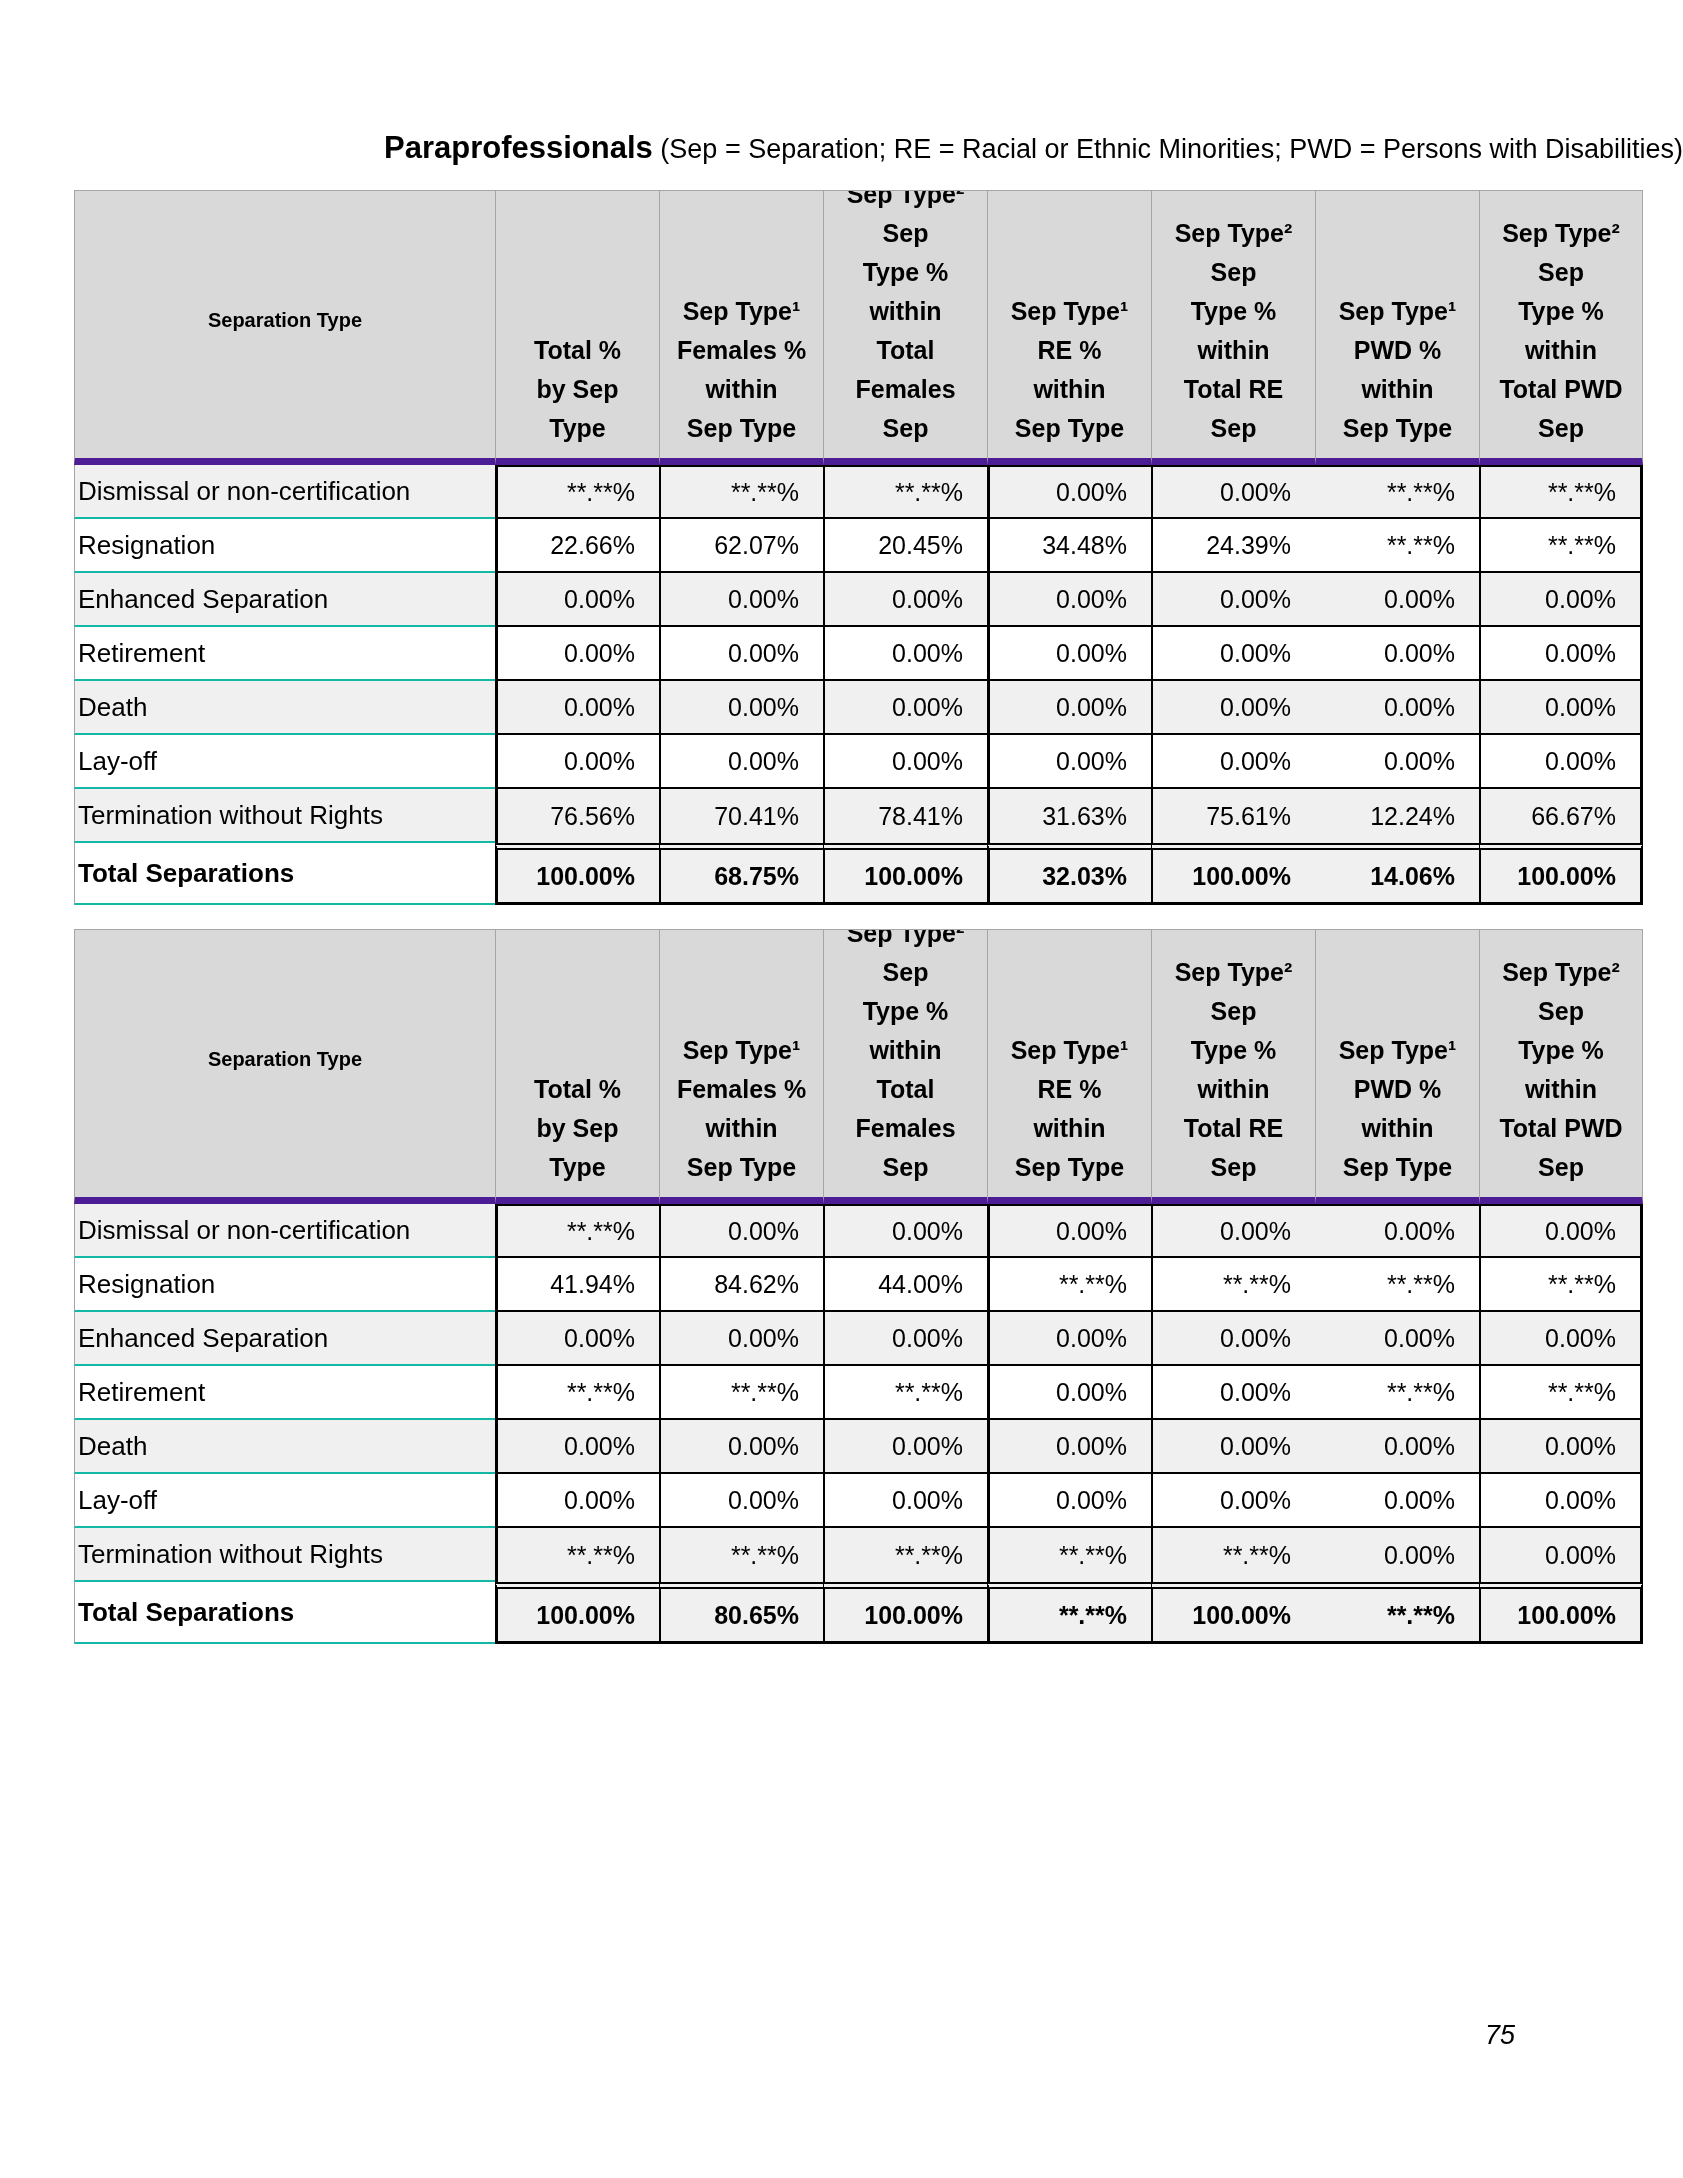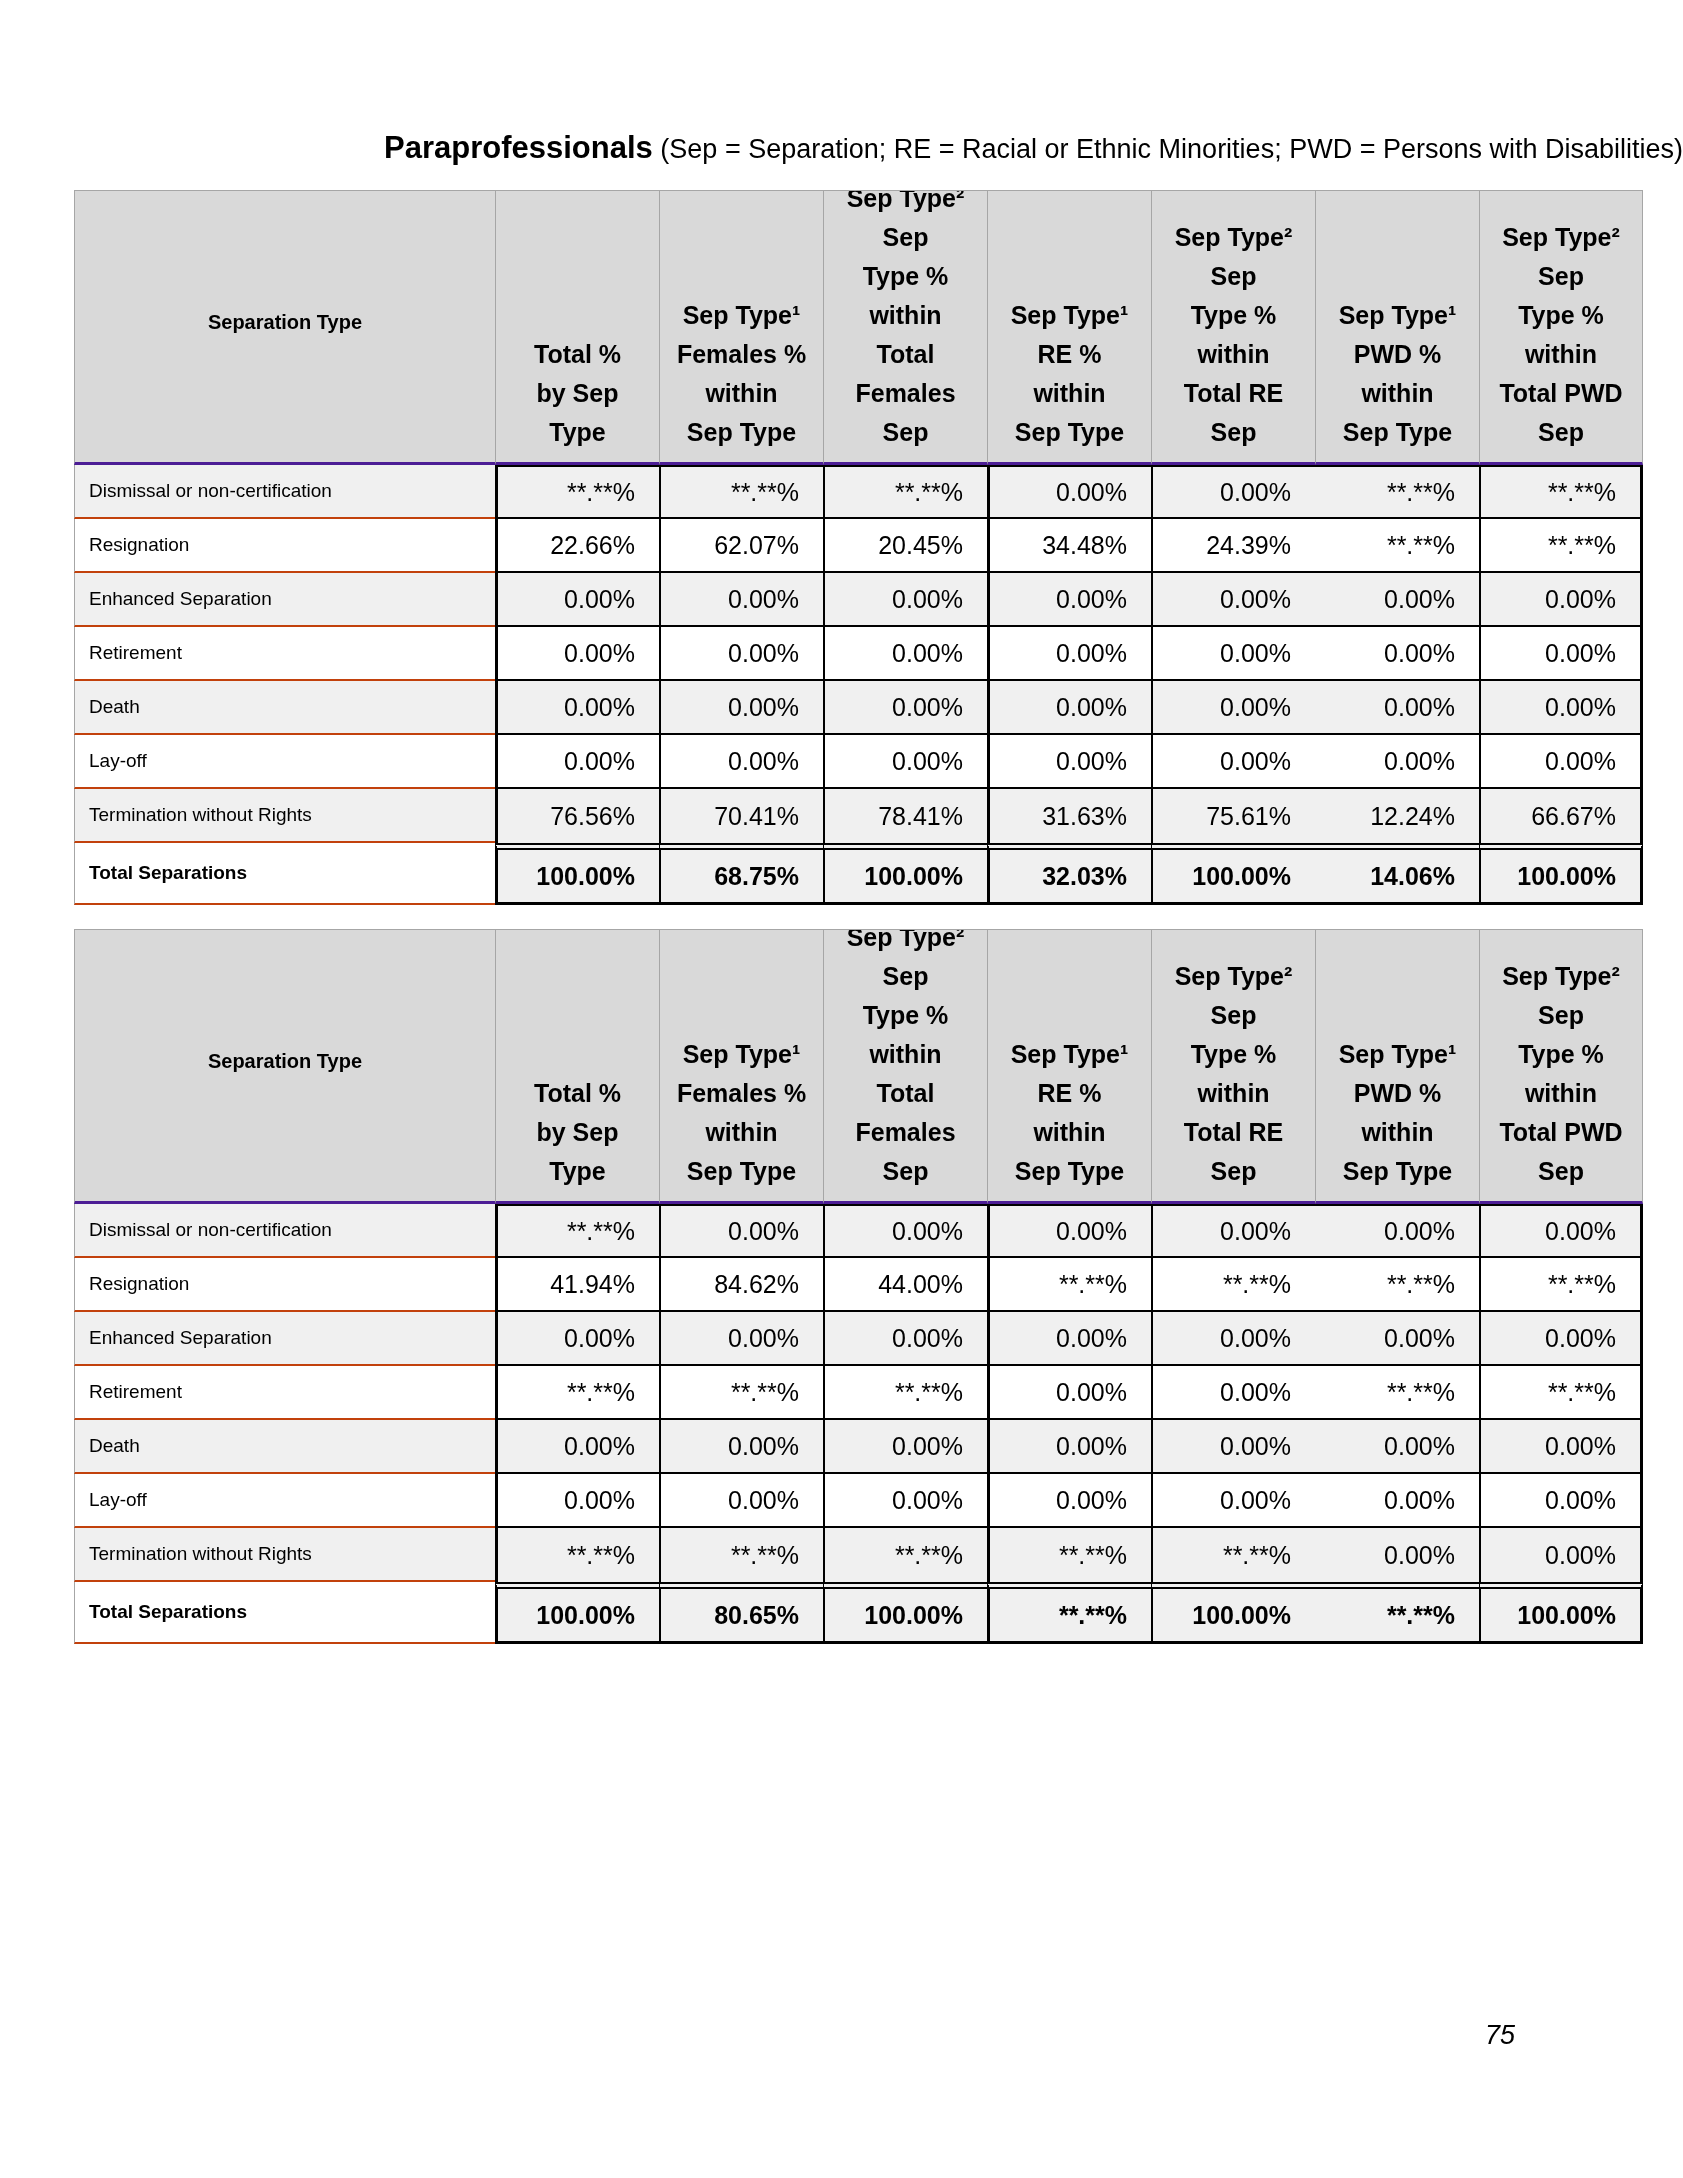--- a/index.html
+++ b/index.html
@@ -33,41 +33,41 @@
     background:#fff;
   }
   .tbl1 { margin-top:20px; }
   .tbl2 { margin-top:24px; }
 
   
   .hcell {
     background:#d9d9d9;
     border-top:1px solid #a6a6a6;
     border-left:1px solid #a6a6a6;
-    border-bottom:3px solid #4c1d95;
+    border-bottom:7px solid #4c1d95;
     font-weight:bold;
     font-size:25px;
     line-height:39px;
     display:flex; flex-direction:column;
     justify-content:flex-end; align-items:center;
     text-align:center;
     white-space:pre-line;
     padding-bottom:10px;
     overflow:hidden;
   }
   .hcell.c0 { justify-content:center; padding-bottom:8px; font-size:20px; }
   .hcell.c7 { border-right:1px solid #a6a6a6; }
 
   
   .lcell {
-    font-size:19px;
+    font-size:26px;
     display:flex; align-items:center;
-    padding-left:14px;
+    padding-left:3px;
     border-left:1px solid #a6a6a6;
-    border-bottom:2px solid #c2410c;
+    border-bottom:2px solid #14b8a6;
     overflow:hidden;
   }
   .lcell.total-label { font-weight:bold; background:#fff; }
 
   
   .dcell {
     font-size:25px;
     display:flex; align-items:center; justify-content:flex-end;
     padding-right:24px;
     border-bottom:2px solid #000;

